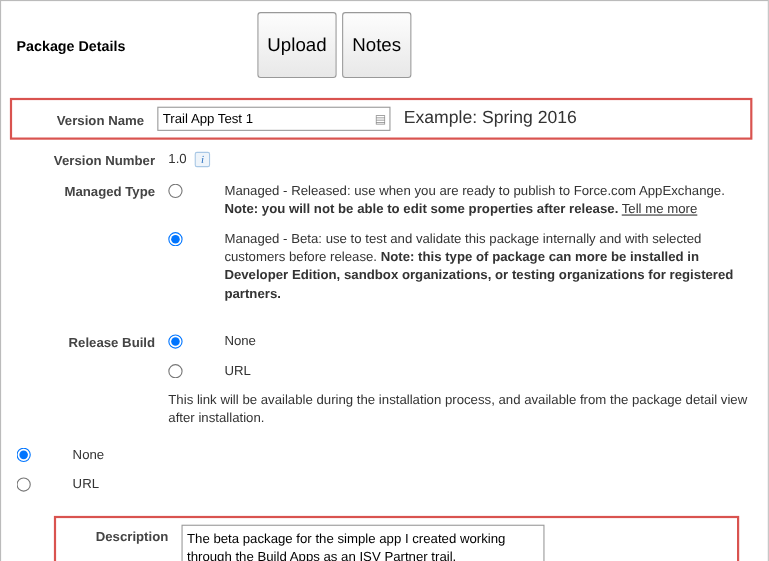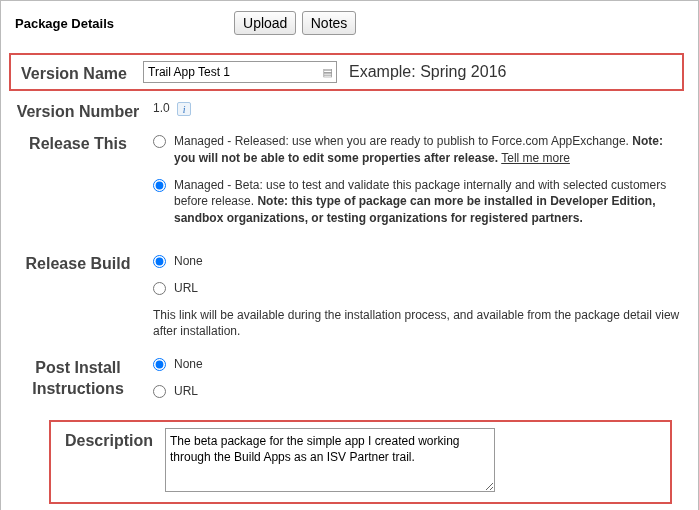--- a/index.html
+++ b/index.html
@@ -26,39 +26,39 @@
     font-weight: bold;
     margin: 0;
     color: #000;
     flex: 0 0 auto;
   }
   .header-btns {
     margin-left: 120px;
   }
   .btn {
     font-family: inherit;
-    font-size: 14px;
-    padding: 3px 8px;
+    font-size: 17px;
+    padding: 19px 8px;
     background: linear-gradient(#fdfdfd, #e8e8e8);
     border: 1px solid #999;
     border-radius: 3px;
     cursor: pointer;
     margin-right: 2px;
   }
   .form-row {
     display: flex;
     align-items: flex-start;
     margin-bottom: 10px;
   }
   .label-col {
     width: 138px;
-    text-align: center;
+    text-align: right;
     padding-right: 12px;
     padding-top: 4px;
-    font-size: 16px;
+    font-size: 12px;
     font-weight: bold;
     color: #444;
     flex-shrink: 0;
   }
   .field-col {
     flex: 1;
     padding-top: 2px;
     font-size: 12px;
     color: #333;
   }
@@ -69,21 +69,21 @@
   }
   .highlight-row {
     display: flex;
     align-items: center;
   }
   .text-input {
     font-family: inherit;
     font-size: 12px;
     padding: 3px 4px;
     border: 1px solid #999;
-    width: 194px;
+    width: 212px;
   }
   .input-wrap {
     position: relative;
     display: inline-block;
   }
   .input-wrap .icon-inside {
     position: absolute;
     right: 4px;
     top: 50%;
     transform: translateY(-50%);
@@ -116,20 +116,21 @@
     align-items: flex-start;
     margin-bottom: 10px;
   }
   .radio-row input[type="radio"] {
     margin: 2px 8px 0 0;
     flex-shrink: 0;
   }
   .radio-row .radio-text {
     flex: 1;
     line-height: 1.4;
+    margin-left: 30px;
   }
   .helper {
     margin-top: 6px;
     line-height: 1.4;
   }
   .underline-link {
     text-decoration: underline;
     color: #333;
     cursor: pointer;
   }
@@ -181,21 +182,21 @@
 
   <div class="form-row">
     <div class="label-col">Version Number</div>
     <div class="field-col">
       <span>1.0</span>
       <span class="info-icon">i</span>
     </div>
   </div>
 
   <div class="form-row">
-    <div class="label-col">Release This</div>
+    <div class="label-col">Managed Type</div>
     <div class="field-col">
       <div class="radio-row">
         <input type="radio" name="reltype" style="">
         <div class="radio-text">
           <span>Managed - Released: use when you are ready to publish to Force.com AppExchange. </span><b>Note: you will not be able to edit some properties after release.</b>
           <span class="underline-link">Tell me more</span>
         </div>
       </div>
       <div class="radio-row">
         <input type="radio" name="reltype" checked="" style="">
@@ -215,21 +216,20 @@
       </div>
       <div class="radio-row">
         <input type="radio" name="relnotes" style="">
         <div class="radio-text">URL</div>
       </div>
       <div class="helper">This link will be available during the installation process, and available from the package detail view after installation.</div>
     </div>
   </div>
 
   <div class="form-row" style="margin-top:14px;">
-    <div class="label-col" style="line-height:1.3;">Post Install Instructions</div>
     <div class="field-col">
       <div class="radio-row">
         <input type="radio" name="postinst" checked="" style="">
         <div class="radio-text">None</div>
       </div>
       <div class="radio-row">
         <input type="radio" name="postinst" style="">
         <div class="radio-text">URL</div>
       </div>
     </div>

